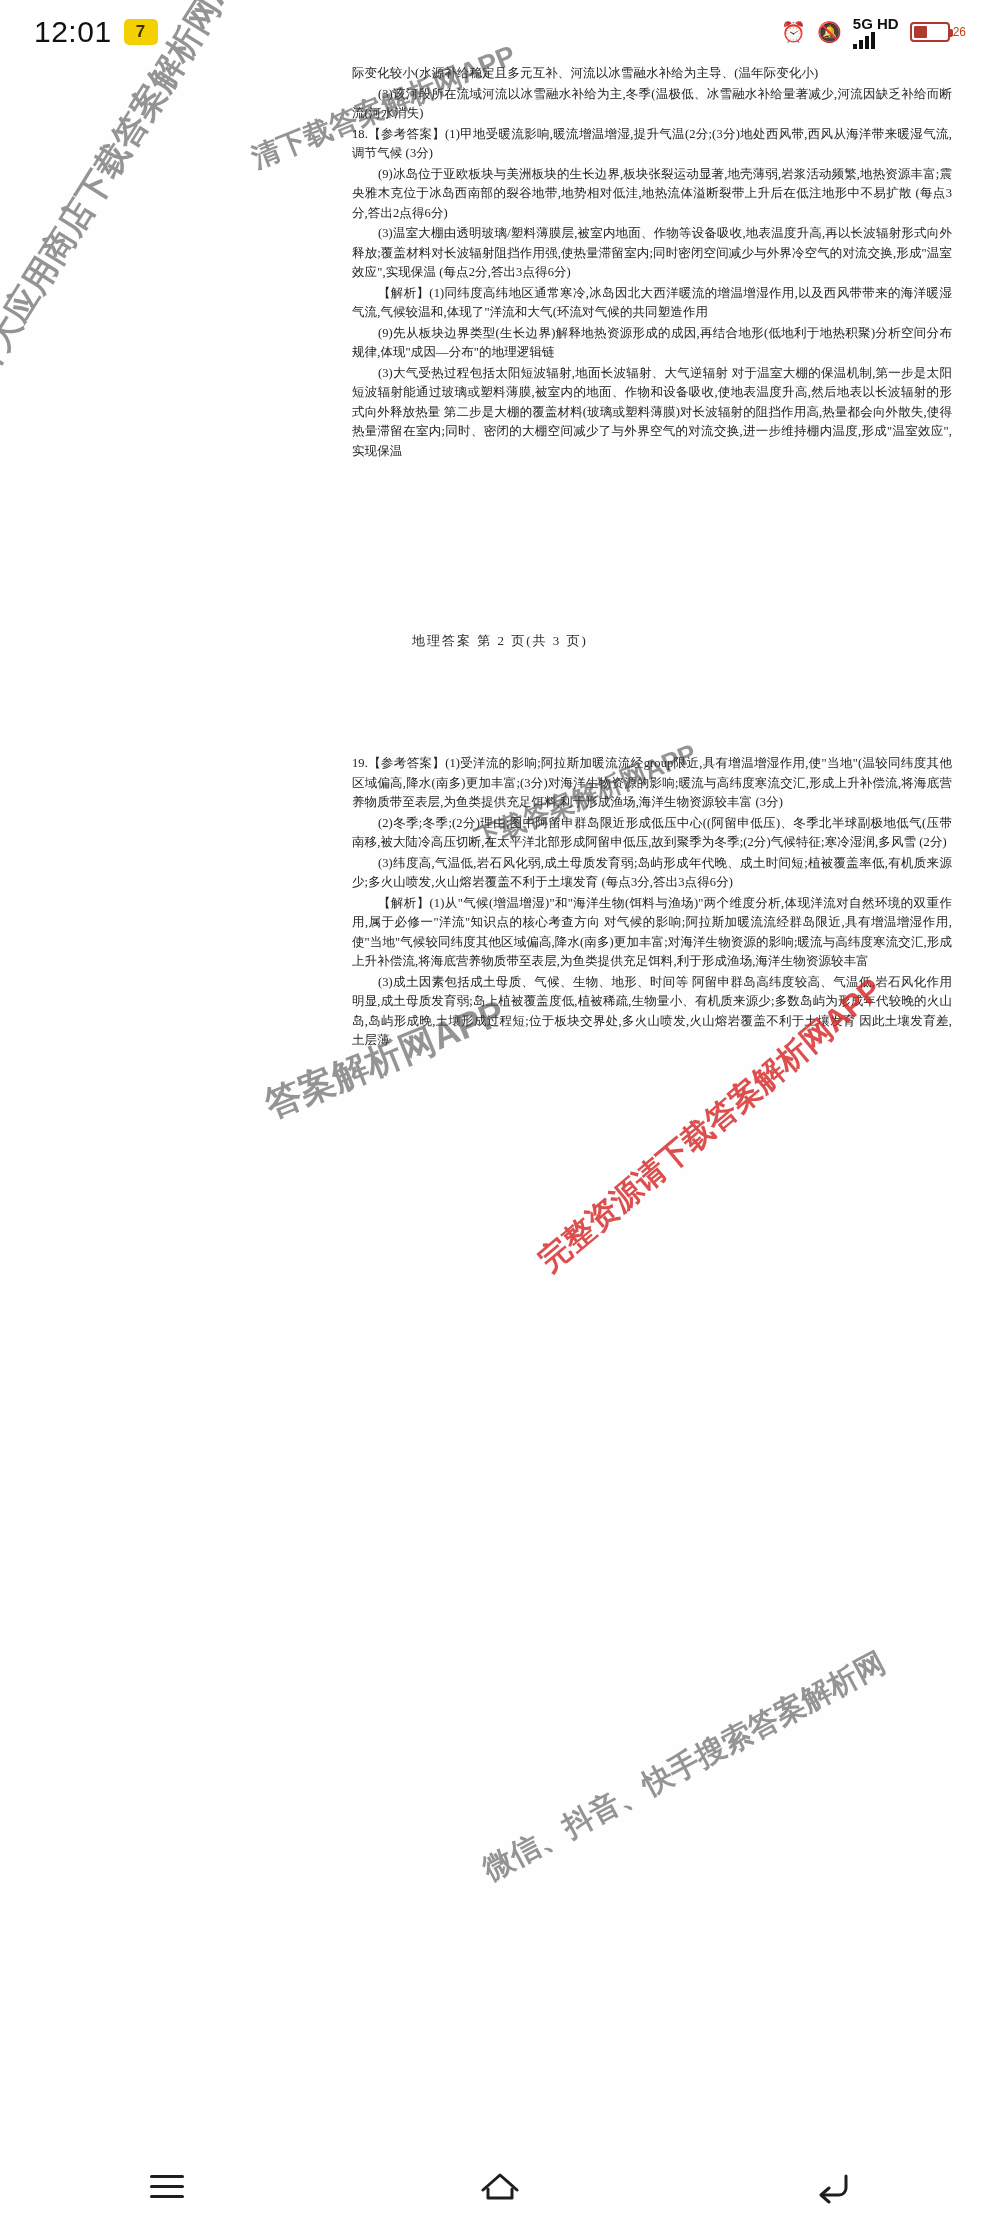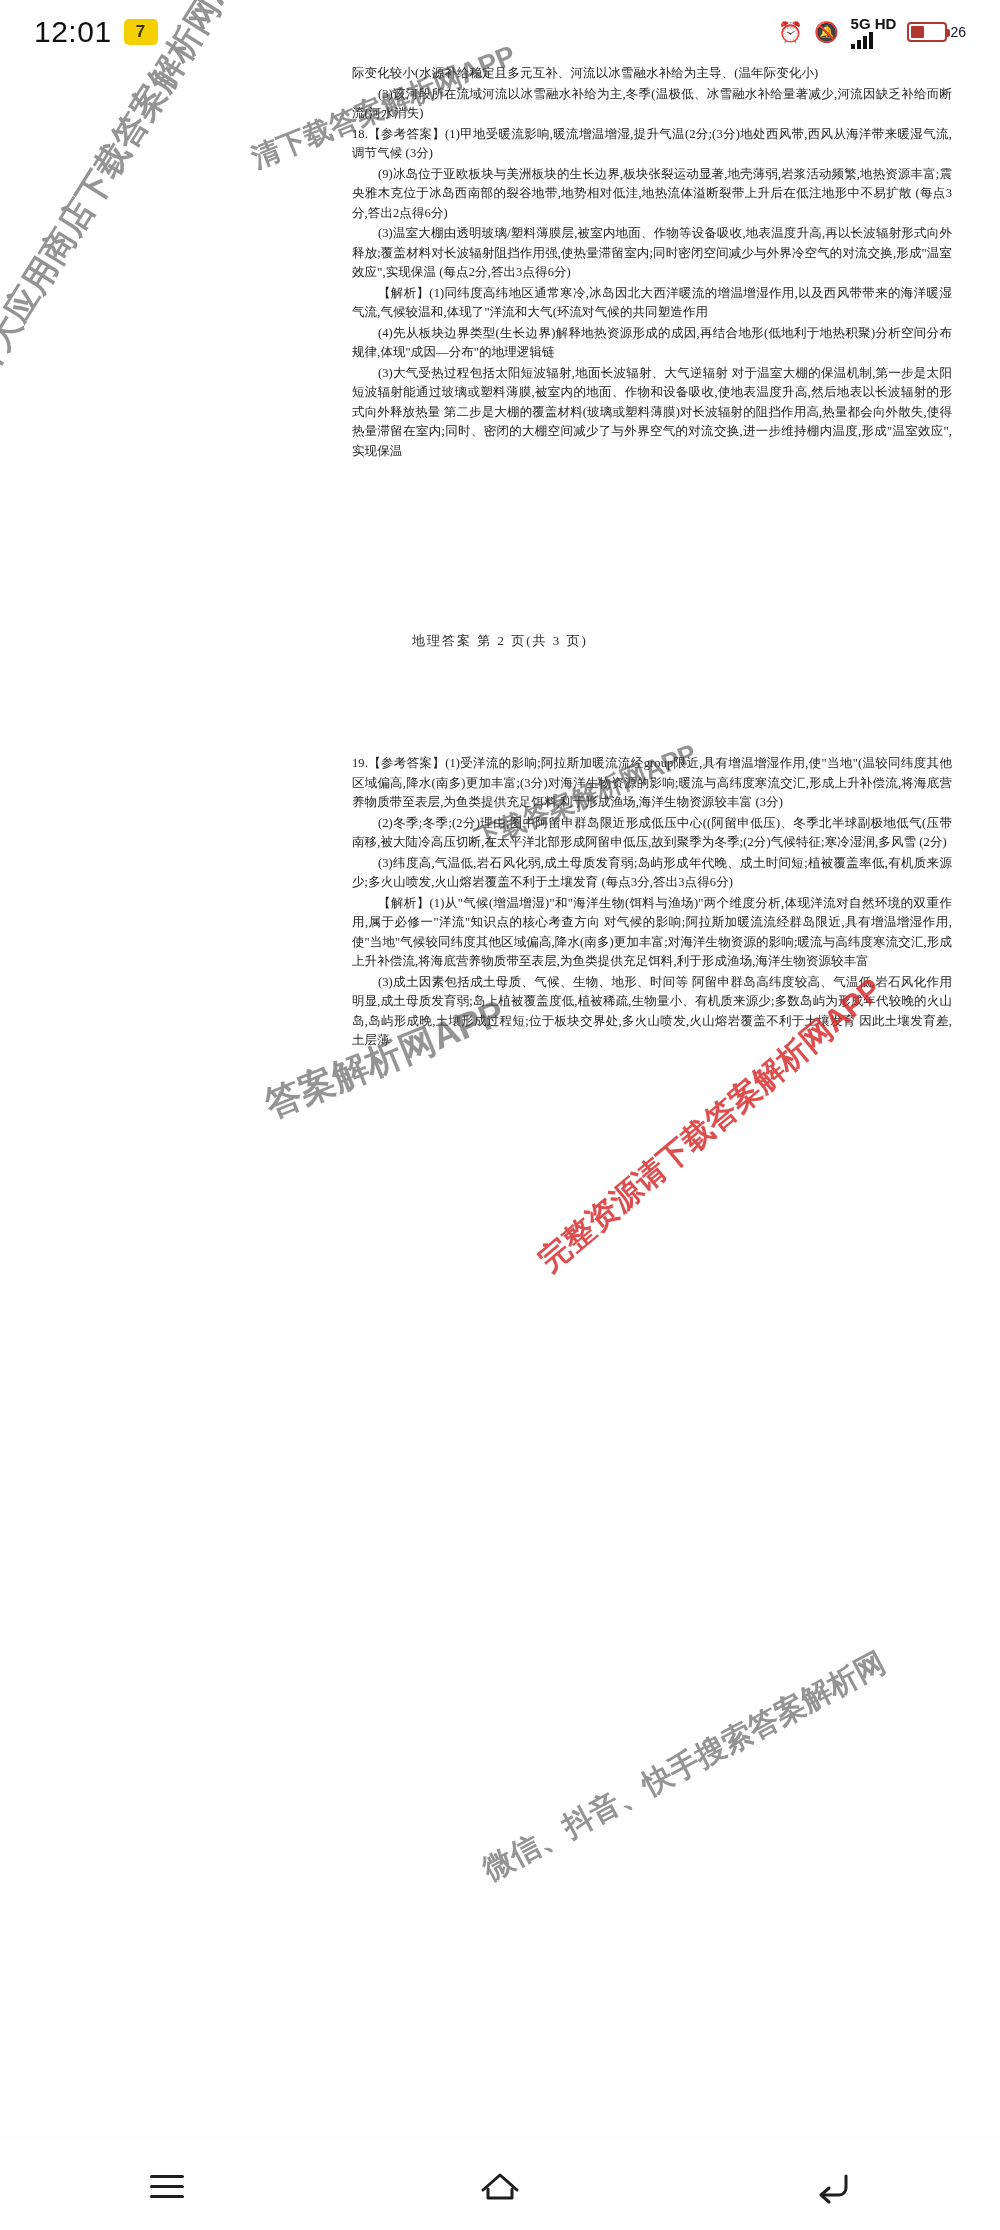--- a/index.html
+++ b/index.html
@@ -114,22 +114,22 @@
     background: #b0392f;
     border-radius: 0 2px 2px 0;
   }
   .sb-batt .fill {
     width: 13px; height: 12px;
     background: #b0392f;
     border-radius: 1px;
   }
   .sb-pct {
     font-family: "Liberation Sans", sans-serif;
-    font-size: 14px;
-    color: #0f172a;
+    font-size: 12px;
+    color: #c2410c;
     margin-left: 3px;
   }
 
   
   .doc {
     position: absolute;
     top: 64px; left: 0;
     width: 1000px;
     height: 2078px;
     background: #fefefe;
@@ -286,21 +286,21 @@
 <div class="doc">
 
   <div class="page page-1">
     <div class="body-text" style="top:0;">
       <p class="para">际变化较小(水源补给稳定且多元互补、河流以冰雪融水补给为主导、(温年际变化小)</p>
       <p class="para ind">(3)该河段所在流域河流以冰雪融水补给为主,冬季(温极低、冰雪融水补给量著减少,河流因缺乏补给而断流(河水消失)</p>
       <p class="para">18.【参考答案】(1)甲地受暖流影响,暖流增温增湿,提升气温(2分;(3分)地处西风带,西风从海洋带来暖湿气流,调节气候   (3分)</p>
       <p class="para ind">(9)冰岛位于亚欧板块与美洲板块的生长边界,板块张裂运动显著,地壳薄弱,岩浆活动频繁,地热资源丰富;震央雅木克位于冰岛西南部的裂谷地带,地势相对低洼,地热流体溢断裂带上升后在低注地形中不易扩散   (每点3分,答出2点得6分)</p>
       <p class="para ind">(3)温室大棚由透明玻璃/塑料薄膜层,被室内地面、作物等设备吸收,地表温度升高,再以长波辐射形式向外释放;覆盖材料对长波辐射阻挡作用强,使热量滞留室内;同时密闭空间减少与外界冷空气的对流交换,形成"温室效应",实现保温   (每点2分,答出3点得6分)</p>
       <p class="para ind">【解析】(1)同纬度高纬地区通常寒冷,冰岛因北大西洋暖流的增温增湿作用,以及西风带带来的海洋暖湿气流,气候较温和,体现了"洋流和大气(环流对气候的共同塑造作用</p>
-      <p class="para ind">(4)先从板块边界类型(生长边界)解释地热资源形成的成因,再结合地形(低地利于地热积聚)分析空间分布规律,体现"成因—分布"的地理逻辑链</p>
+      <p class="para ind">(9)先从板块边界类型(生长边界)解释地热资源形成的成因,再结合地形(低地利于地热积聚)分析空间分布规律,体现"成因—分布"的地理逻辑链</p>
       <p class="para ind">(3)大气受热过程包括太阳短波辐射,地面长波辐射、大气逆辐射   对于温室大棚的保温机制,第一步是太阳短波辐射能通过玻璃或塑料薄膜,被室内的地面、作物和设备吸收,使地表温度升高,然后地表以长波辐射的形式向外释放热量   第二步是大棚的覆盖材料(玻璃或塑料薄膜)对长波辐射的阻挡作用高,热量都会向外散失,使得热量滞留在室内;同时、密闭的大棚空间减少了与外界空气的对流交换,进一步维持棚内温度,形成"温室效应",实现保温</p>
     </div>
     <div class="footer footer-1">地理答案 第 2 页(共 3 页)</div>
   </div>
 
   <div class="page page-2">
     <div class="body-text" style="top:0;font-family:Liberation Serif, serif;">
       <p class="para">19.【参考答案】(1)受洋流的影响;阿拉斯加暖流流经group限近,具有增温增湿作用,使"当地"(温较同纬度其他区域偏高,降水(南多)更加丰富;(3分)对海洋生物资源的影响;暖流与高纬度寒流交汇,形成上升补偿流,将海底营养物质带至表层,为鱼类提供充足饵料,利于形成渔场,海洋生物资源较丰富   (3分)</p>
       <p class="para ind">(2)冬季;冬季;(2分)理由;图中阿留申群岛限近形成低压中心((阿留申低压)、冬季北半球副极地低气(压带南移,被大陆冷高压切断,在太平洋北部形成阿留申低压,故到聚季为冬季;(2分)气候特征;寒冷湿润,多风雪   (2分)</p>
       <p class="para ind">(3)纬度高,气温低,岩石风化弱,成土母质发育弱;岛屿形成年代晚、成土时间短;植被覆盖率低,有机质来源少;多火山喷发,火山熔岩覆盖不利于土壤发育   (每点3分,答出3点得6分)</p>

